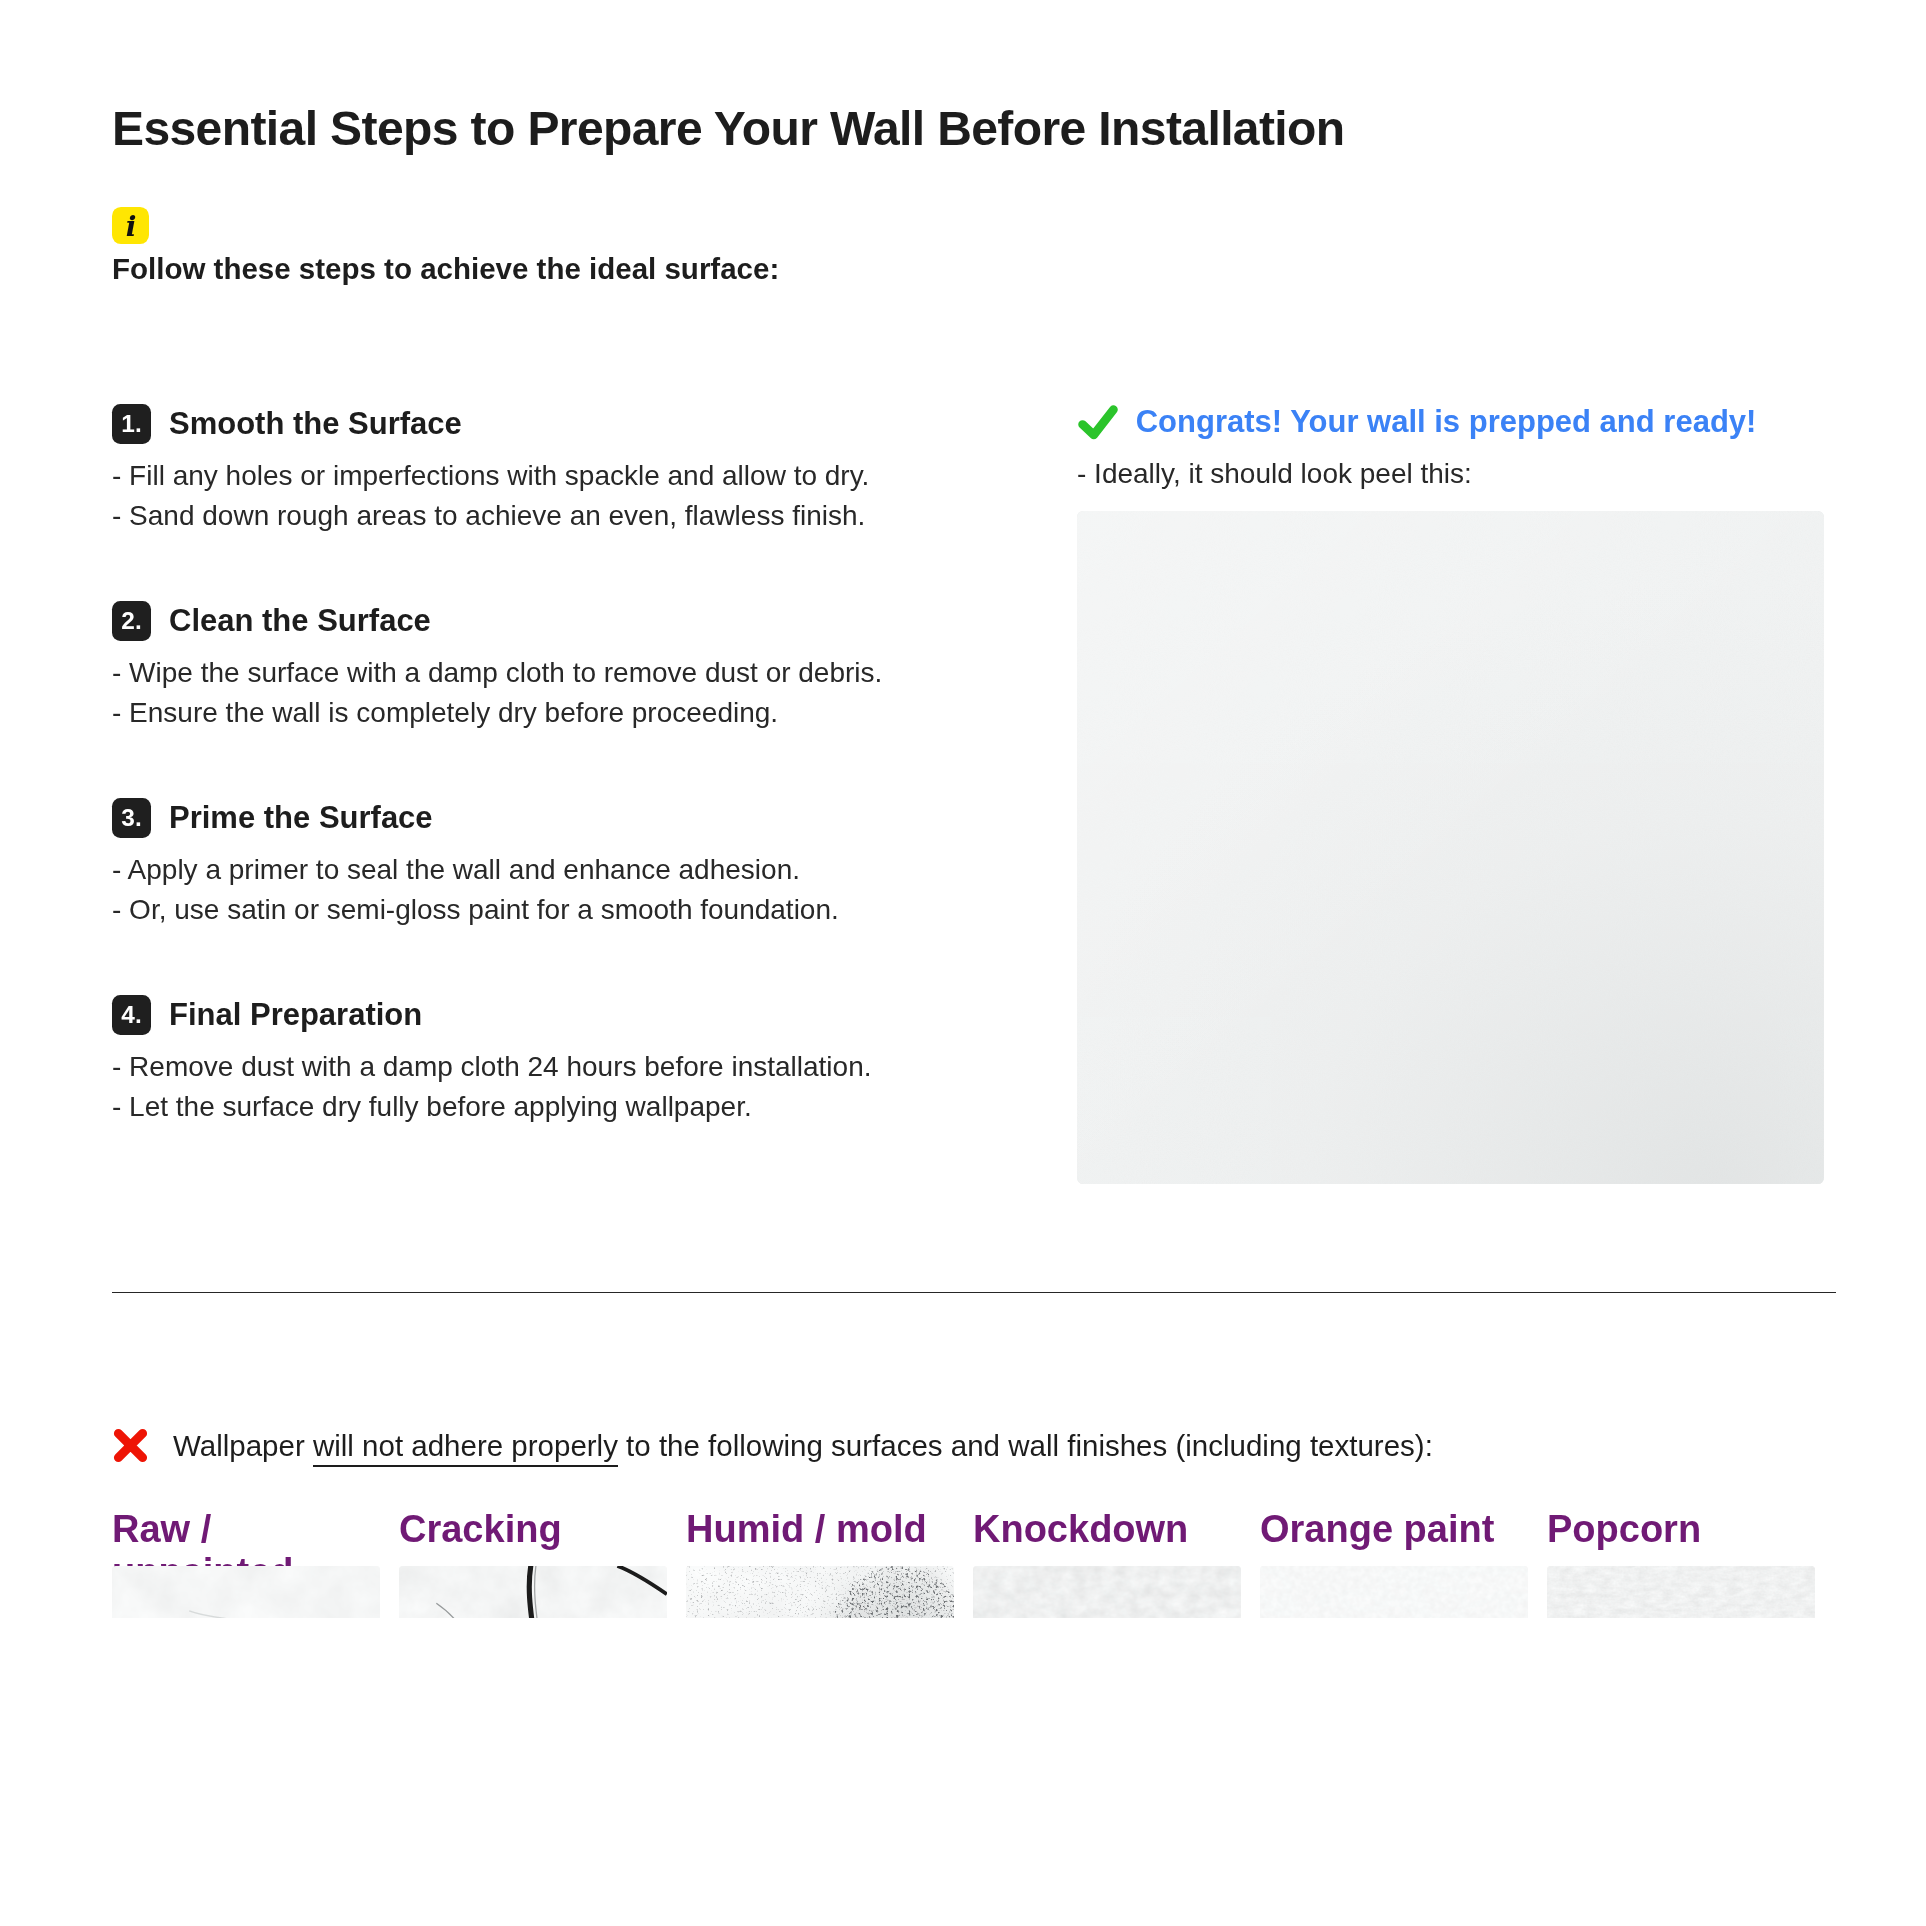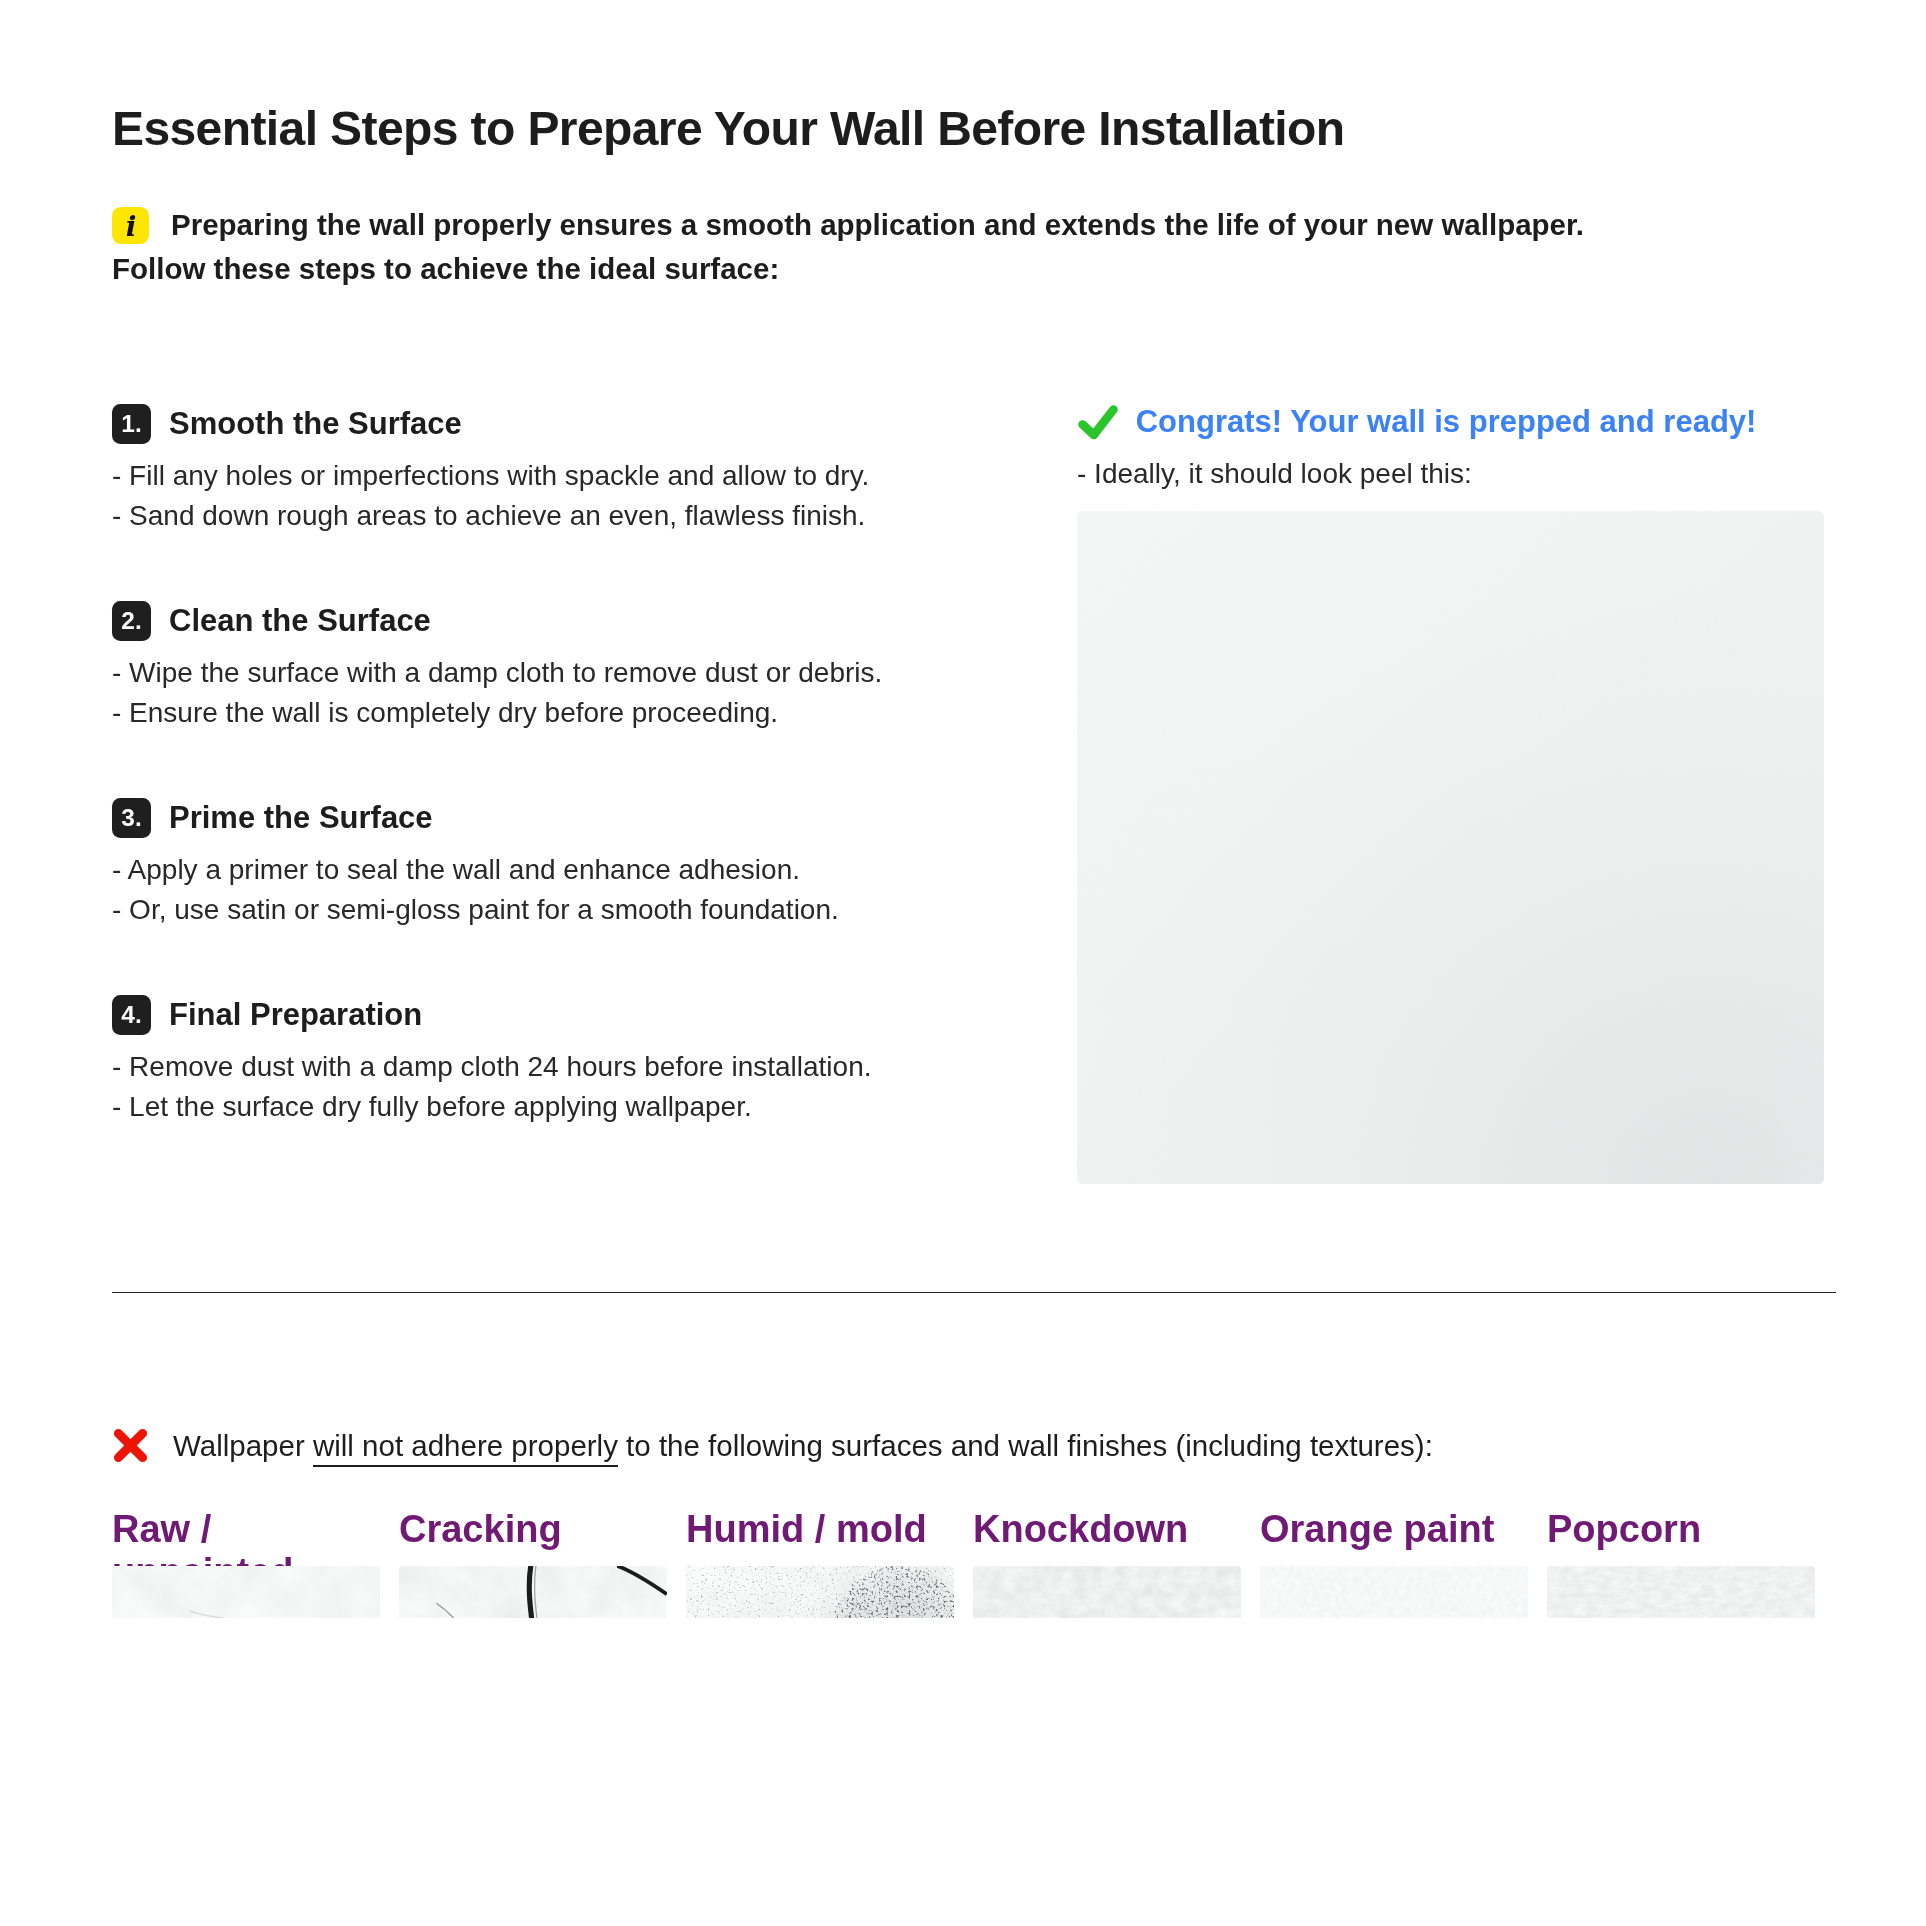--- a/index.html
+++ b/index.html
@@ -50,21 +50,21 @@
 <div class="page">
 
   <h1 class="title">Essential Steps to Prepare Your Wall Before Installation</h1>
 
   <p class="intro">
     <span class="info-icon">
       <svg viewBox="0 0 58 58" width="37" height="37" style="font-size:46px">
         <rect x="0" y="0" width="58" height="58" rx="14" fill="#ffe602"></rect>
         <text x="30" y="45" text-anchor="middle" font-family="DejaVu Serif, serif" font-style="italic" font-weight="700" font-size="44" fill="#101010">i</text>
       </svg>
-    </span><span>Preparing the wall properly ensures a smooth application and extends the life of your new wallpaper.</span><br>
+    </span><br>
     <span>Follow these steps to achieve the ideal surface:</span>
   </p>
 
   <div class="steps">
 
     <div class="step">
       <div class="step-head">
         <div class="badge">1.</div>
         <div class="step-title">Smooth the Surface</div>
       </div>

